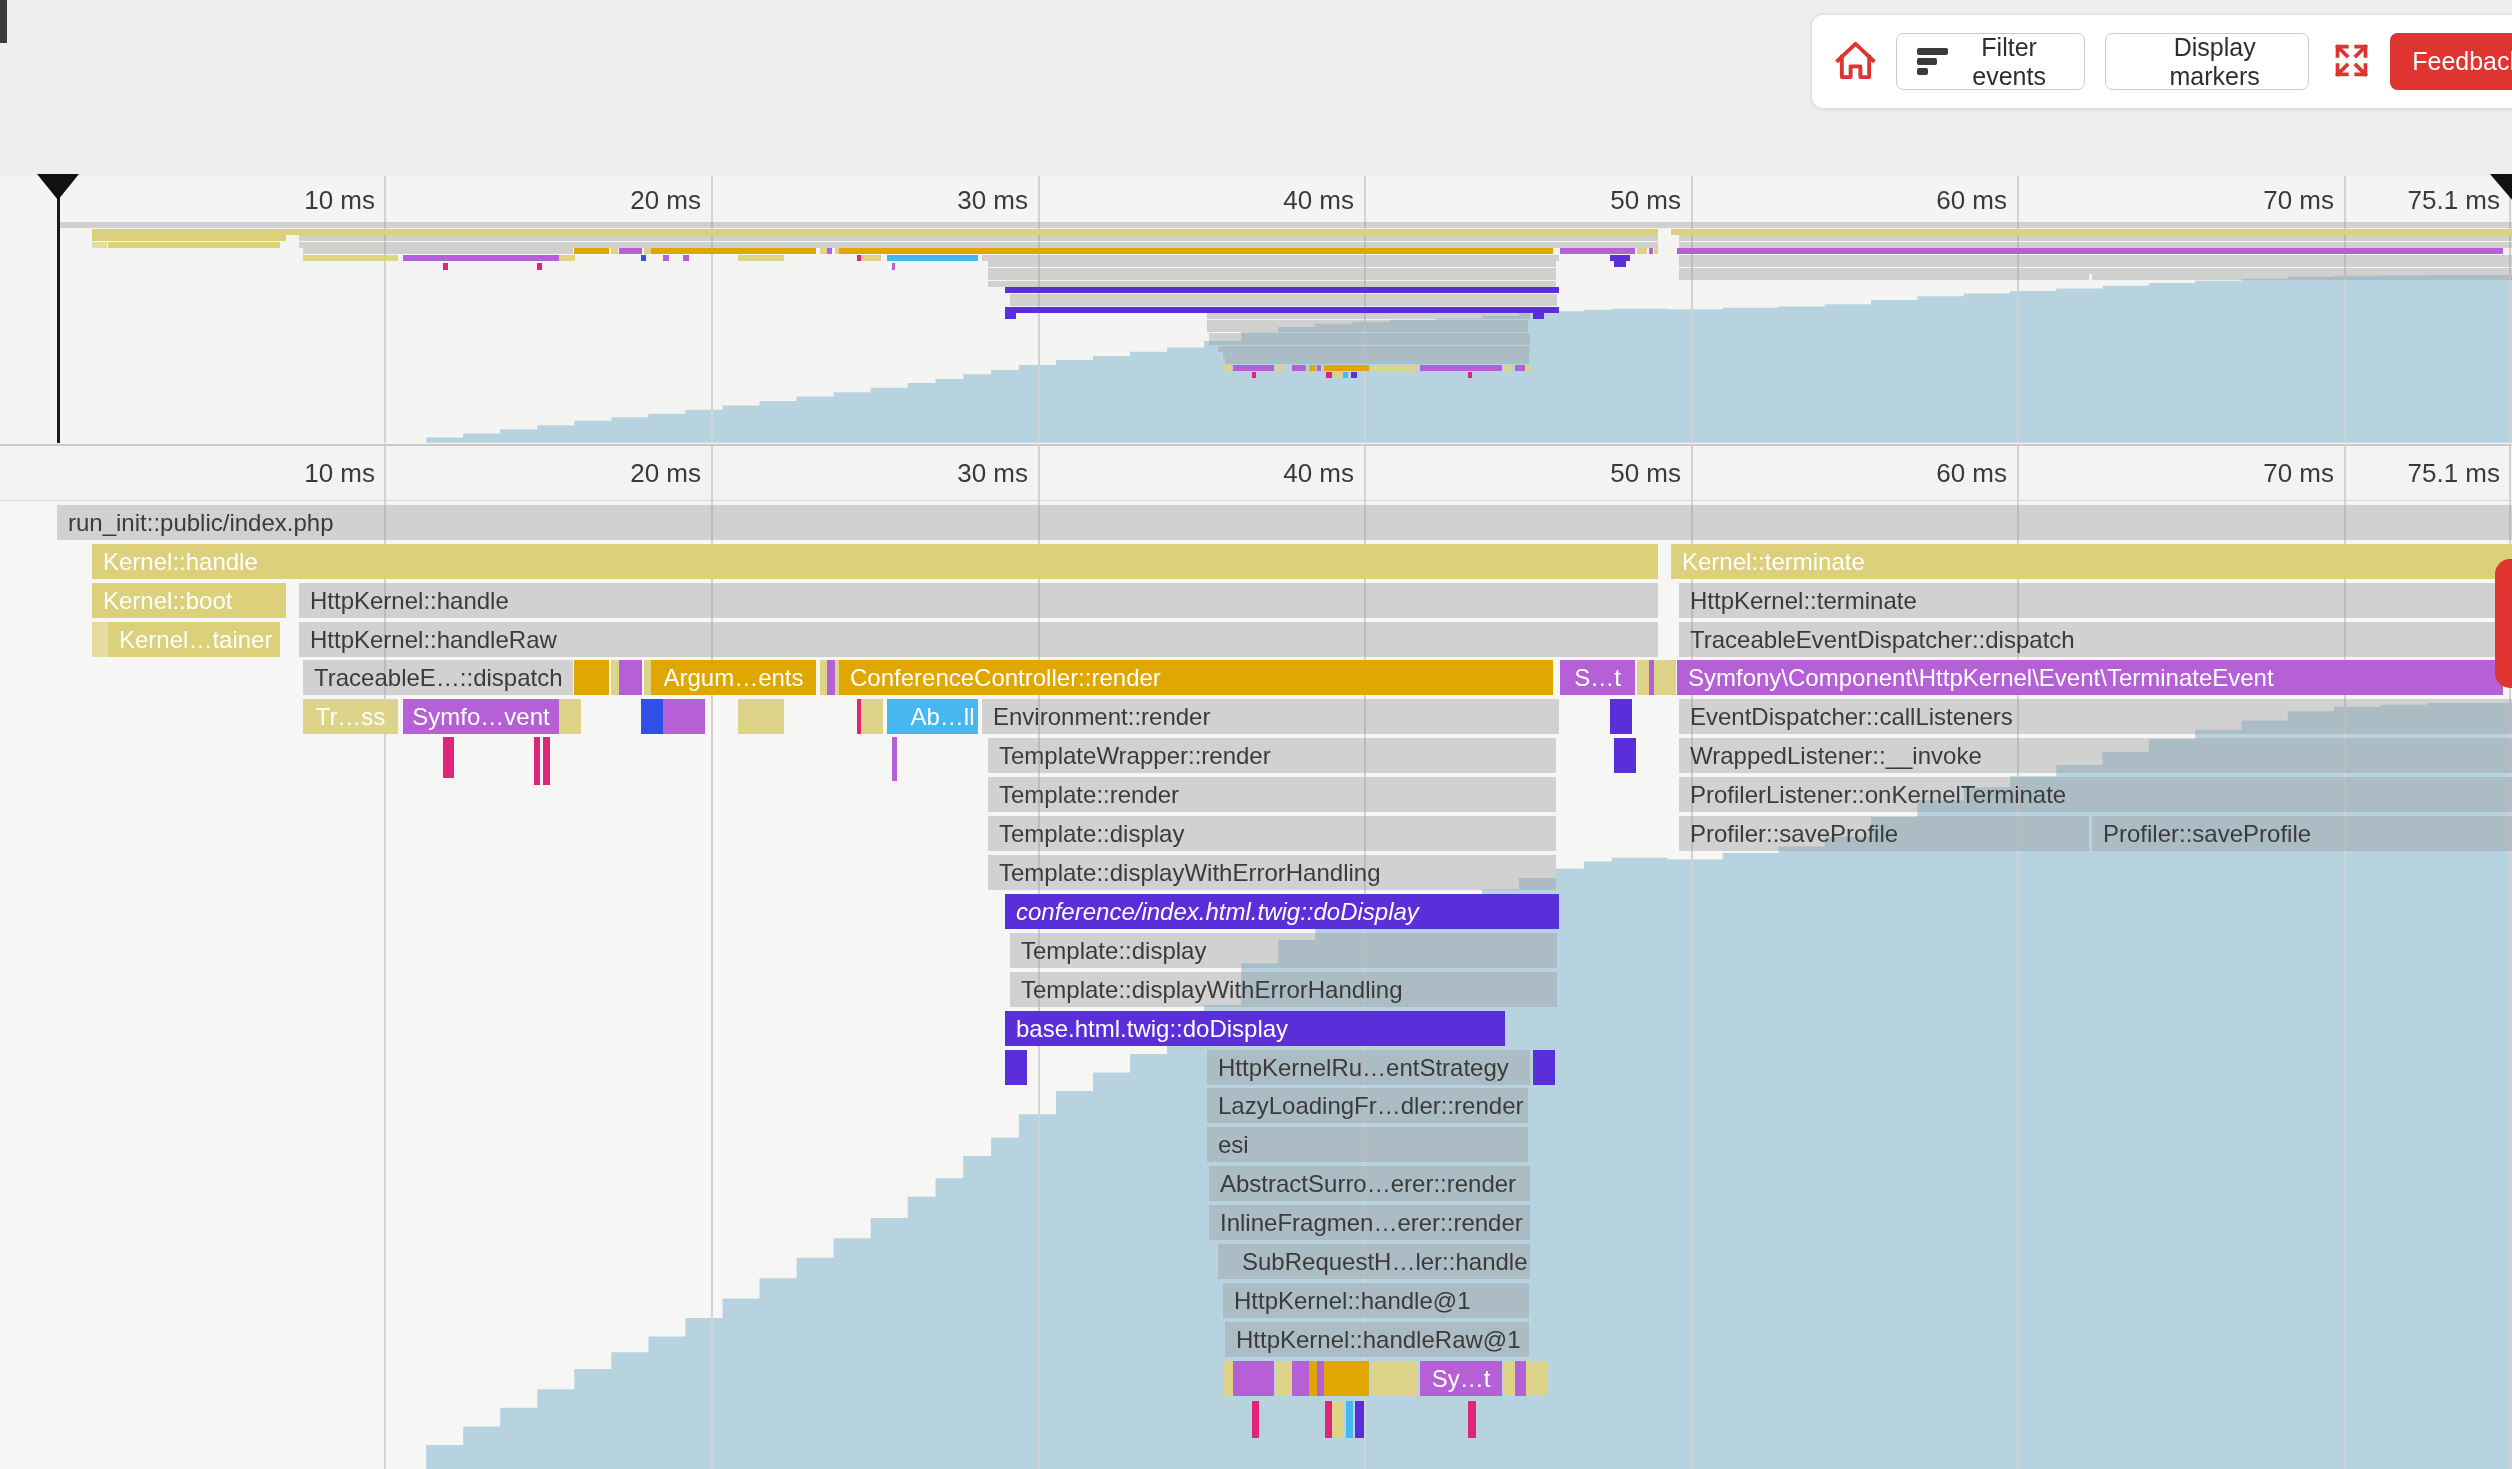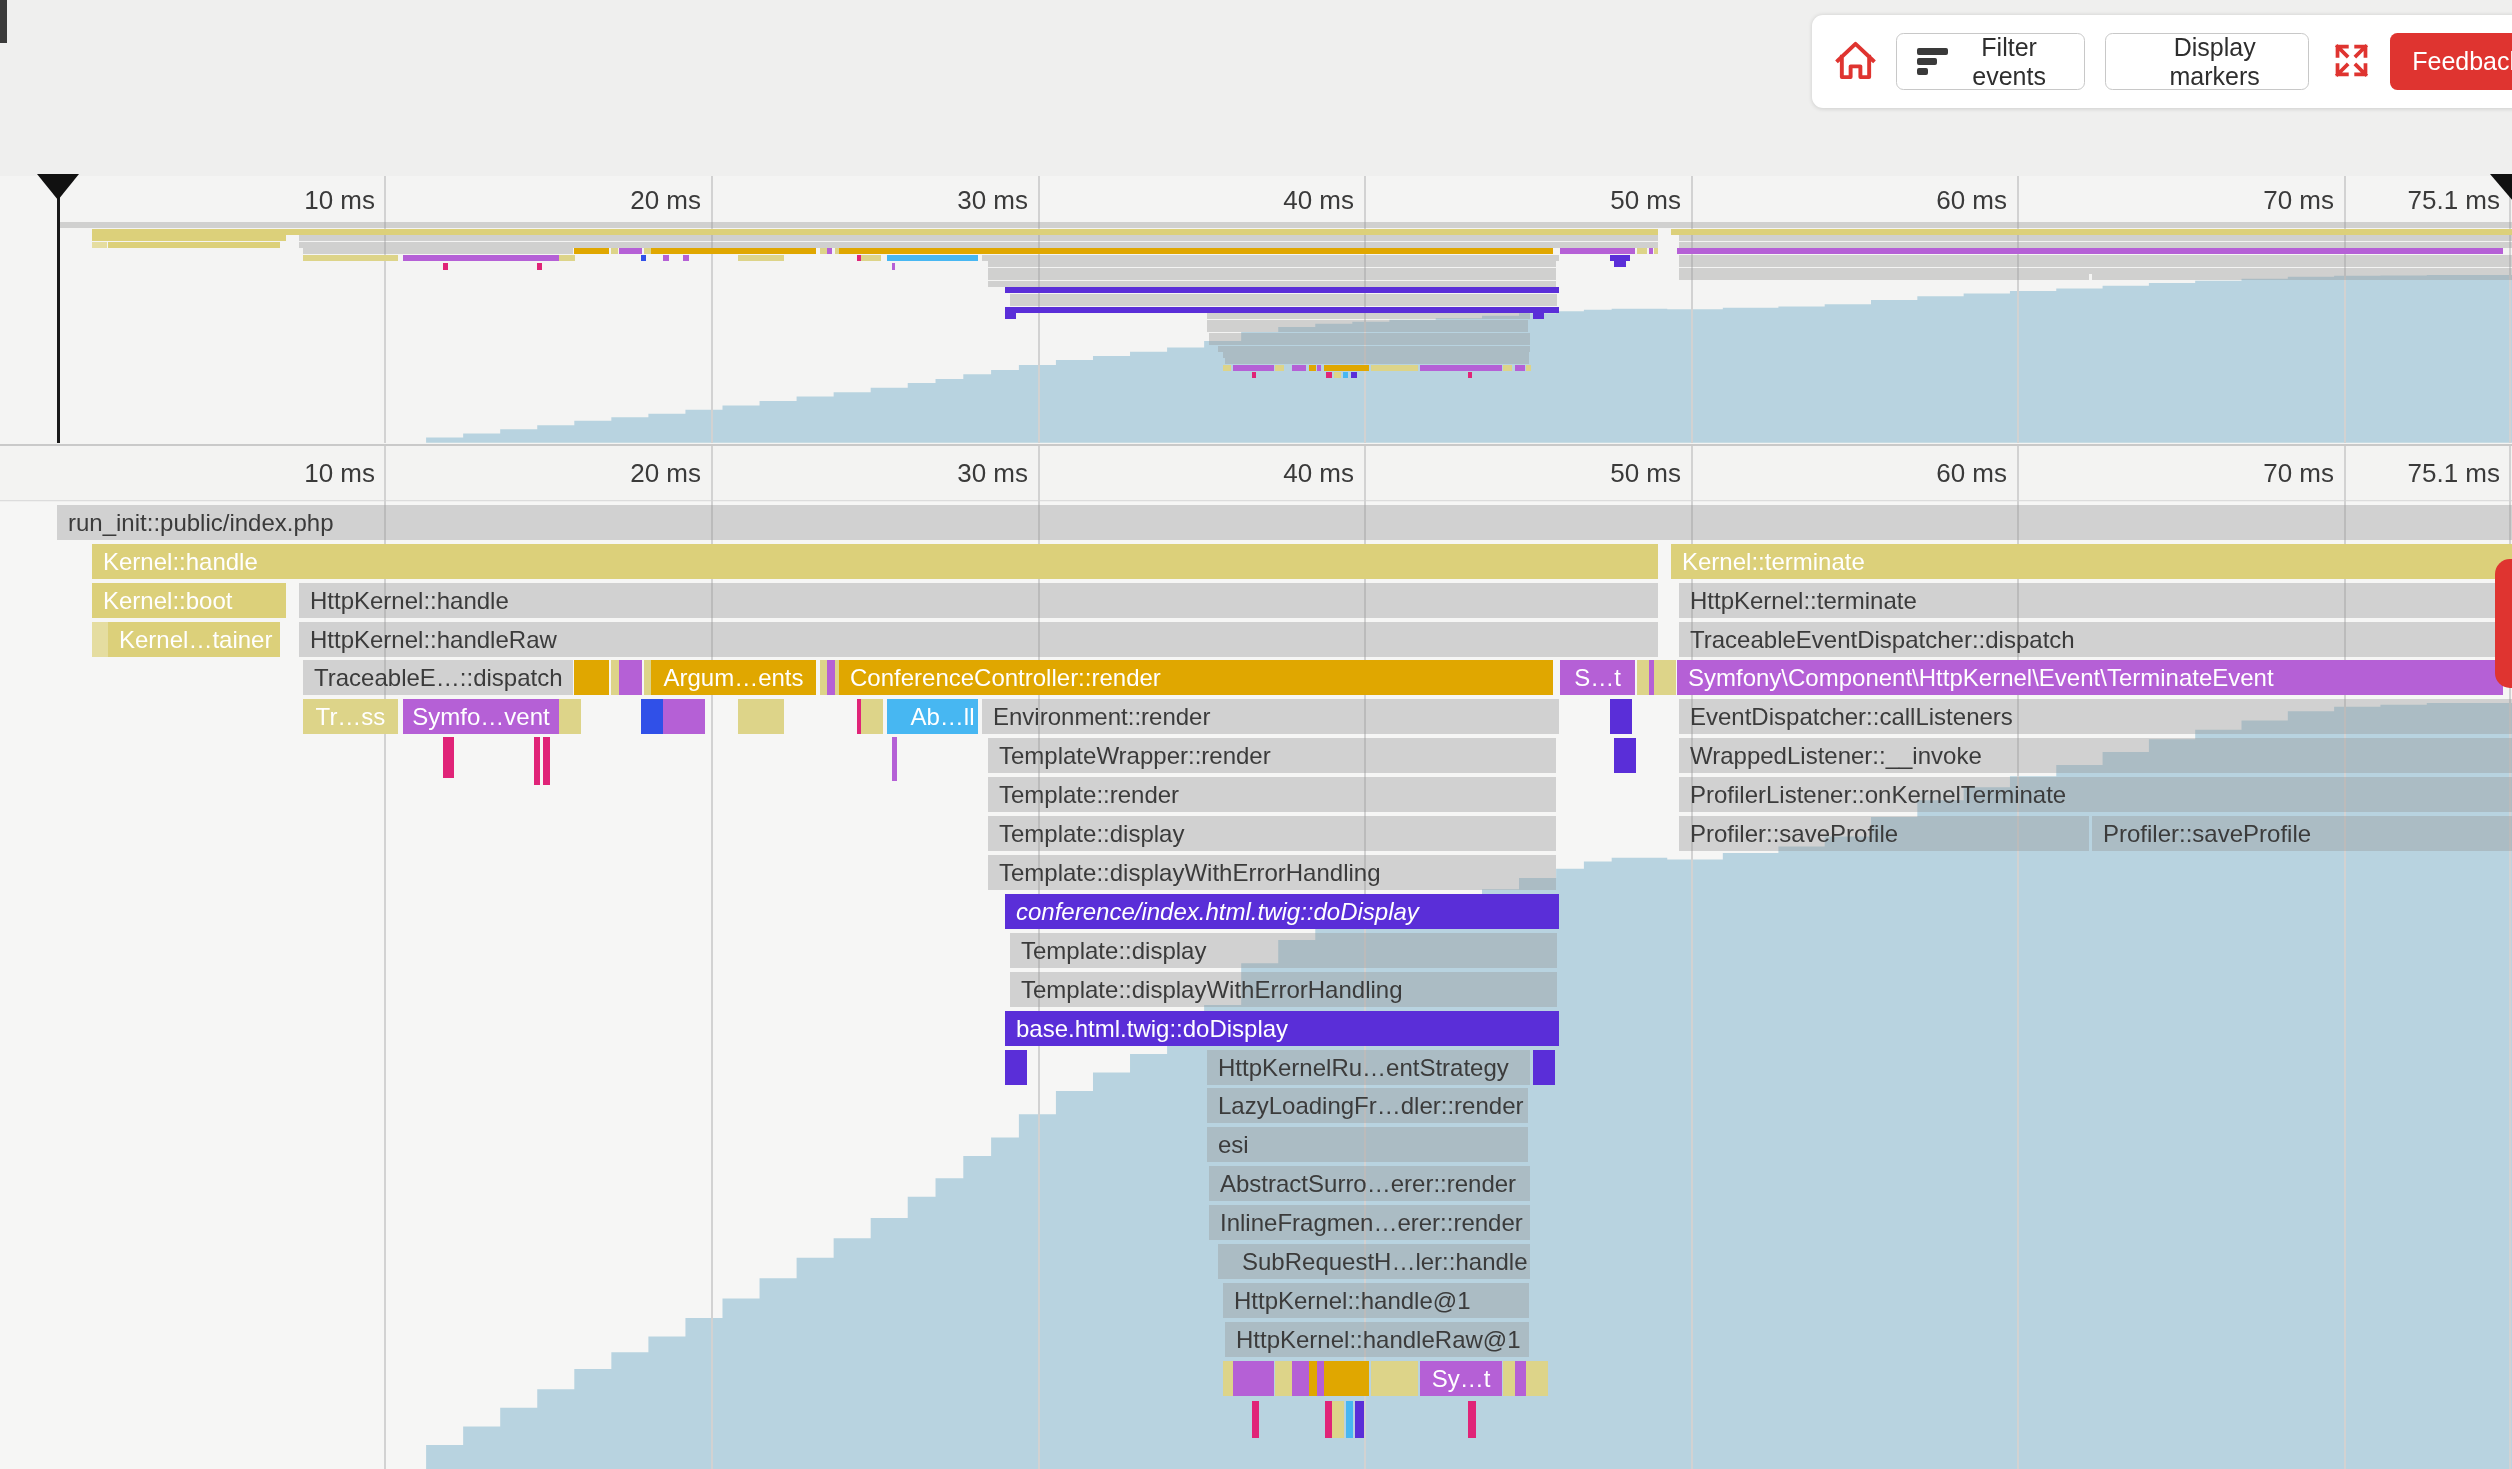--- a/index.html
+++ b/index.html
@@ -223,21 +223,21 @@
       <div class="bar left" style="left: 1679px; top: 738px; width: 834px; background: rgba(150, 150, 150, 0.38); color: rgb(59, 59, 59);">WrappedListener::__invoke</div>
       <div class="bar left" style="left: 988px; top: 777px; width: 568px; background: rgba(150, 150, 150, 0.38); color: rgb(59, 59, 59);">Template::render</div>
       <div class="bar left" style="left: 1679px; top: 777px; width: 834px; background: rgba(150, 150, 150, 0.38); color: rgb(59, 59, 59);">ProfilerListener::onKernelTerminate</div>
       <div class="bar left" style="left: 988px; top: 816px; width: 568px; background: rgba(150, 150, 150, 0.38); color: rgb(59, 59, 59);">Template::display</div>
       <div class="bar left" style="left: 1679px; top: 816px; width: 410px; background: rgba(150, 150, 150, 0.38); color: rgb(59, 59, 59);">Profiler::saveProfile</div>
       <div class="bar left" style="left: 2092px; top: 816px; width: 421px; background: rgba(150, 150, 150, 0.38); color: rgb(59, 59, 59);">Profiler::saveProfile</div>
       <div class="bar left" style="left: 988px; top: 855px; width: 568px; background: rgba(150, 150, 150, 0.38); color: rgb(59, 59, 59);">Template::displayWithErrorHandling</div>
       <div class="bar left" style="left: 1005px; top: 894px; width: 554px; background: rgb(90, 46, 216); color: rgb(255, 255, 255); font-style: italic;">conference/index.html.twig::doDisplay</div>
       <div class="bar left" style="left: 1010px; top: 933px; width: 547px; background: rgba(150, 150, 150, 0.38); color: rgb(59, 59, 59);">Template::display</div>
       <div class="bar left" style="left: 1010px; top: 972px; width: 547px; background: rgba(150, 150, 150, 0.38); color: rgb(59, 59, 59);">Template::displayWithErrorHandling</div>
-      <div class="bar left" style="left: 1005px; top: 1011px; width: 554px; background: rgb(90, 46, 216); color: rgb(255, 255, 255);">base.html.twig::doDisplay</div>
+      <div class="bar left" style="left: 1005px; top: 1011px; width: 500px; background: rgb(90, 46, 216); color: rgb(255, 255, 255);">base.html.twig::doDisplay</div>
       <div class="bar left" style="left: 1005px; top: 1050px; width: 11px; background: rgb(90, 46, 216); color: rgb(59, 59, 59);"></div>
       <div class="bar left" style="left: 1207px; top: 1050px; width: 323px; background: rgba(150, 150, 150, 0.38); color: rgb(59, 59, 59);">HttpKernelRu…entStrategy</div>
       <div class="bar left" style="left: 1533px; top: 1050px; width: 11px; background: rgb(90, 46, 216); color: rgb(59, 59, 59);"></div>
       <div class="bar left" style="left: 1207px; top: 1088px; width: 321px; background: rgba(150, 150, 150, 0.38); color: rgb(59, 59, 59);">LazyLoadingFr…dler::render</div>
       <div class="bar left" style="left: 1207px; top: 1127px; width: 321px; background: rgba(150, 150, 150, 0.38); color: rgb(59, 59, 59);">esi</div>
       <div class="bar left" style="left: 1209px; top: 1166px; width: 321px; background: rgba(150, 150, 150, 0.38); color: rgb(59, 59, 59);">AbstractSurro…erer::render</div>
       <div class="bar left" style="left: 1209px; top: 1205px; width: 321px; background: rgba(150, 150, 150, 0.38); color: rgb(59, 59, 59);">InlineFragmen…erer::render</div>
       <div class="bar left" style="left: 1218px; top: 1244px; width: 312px; background: rgba(150, 150, 150, 0.38); color: rgb(59, 59, 59); padding-left: 24px;">SubRequestH…ler::handle</div>
       <div class="bar left" style="left: 1223px; top: 1283px; width: 306px; background: rgba(150, 150, 150, 0.38); color: rgb(59, 59, 59);">HttpKernel::handle@1</div>
       <div class="bar left" style="left: 1225px; top: 1322px; width: 304px; background: rgba(150, 150, 150, 0.38); color: rgb(59, 59, 59);">HttpKernel::handleRaw@1</div>

